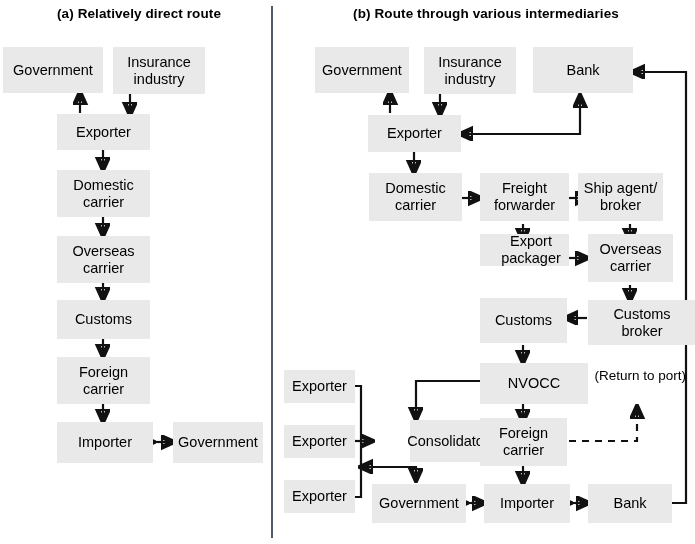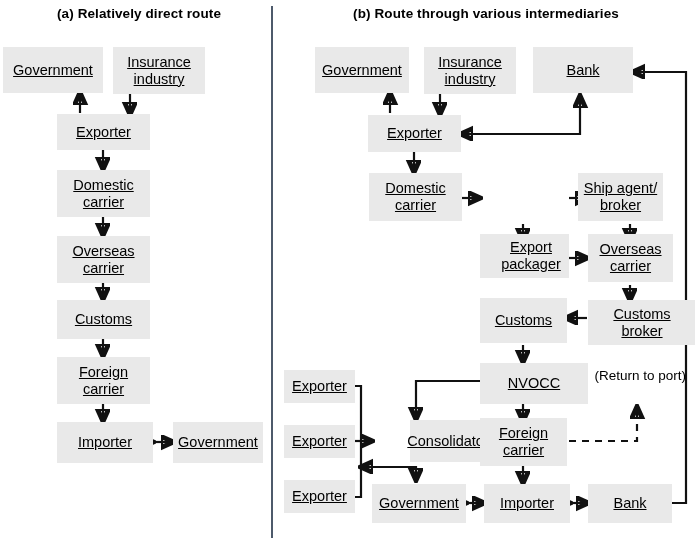--- a/index.html
+++ b/index.html
@@ -29,21 +29,20 @@
     background:#e9e9e9;
     color:#000;
     font-size:14.5px;
     line-height:17px;
     display:flex;
     align-items:center;
     justify-content:center;
     text-align:center;
     box-sizing:border-box;
     padding:1px 3px;
-    text-decoration:underline;
   }
   .note{
     position:absolute;
     font-size:13.5px;
     line-height:16px;
     text-align:right;
     color:#000;
   }
   svg.links{
     position:absolute;
@@ -195,26 +194,29 @@
   </div>
 
   <div class="node" style="left:368px;top:115px;width:93px;height:37px;">
     <span>Exporter</span>
   </div>
 
   <div class="node" style="left:369px;top:173px;width:93px;height:48px;">
     <span>Domestic carrier</span>
   </div>
 
+  <div class="node" style="left:480px;top:173px;width:89px;height:48px;">
+    <span>Freight forwarder</span>
+  </div>
 
   <div class="node" style="left:578px;top:173px;width:85px;height:48px;">
     <span>Ship agent/ broker</span>
   </div>
 
-  <div class="node" style="left:480px;top:234px;width:89px;height:44px;padding-left:16px;">
+  <div class="node" style="left:480px;top:234px;width:89px;height:32px;padding-left:16px;">
     <span>Export packager</span>
   </div>
 
   <div class="node" style="left:588px;top:234px;width:85px;height:48px;">
     <span>Overseas carrier</span>
   </div>
 
   <div class="node" style="left:480px;top:298px;width:87px;height:45px;">
     <span>Customs</span>
   </div>

